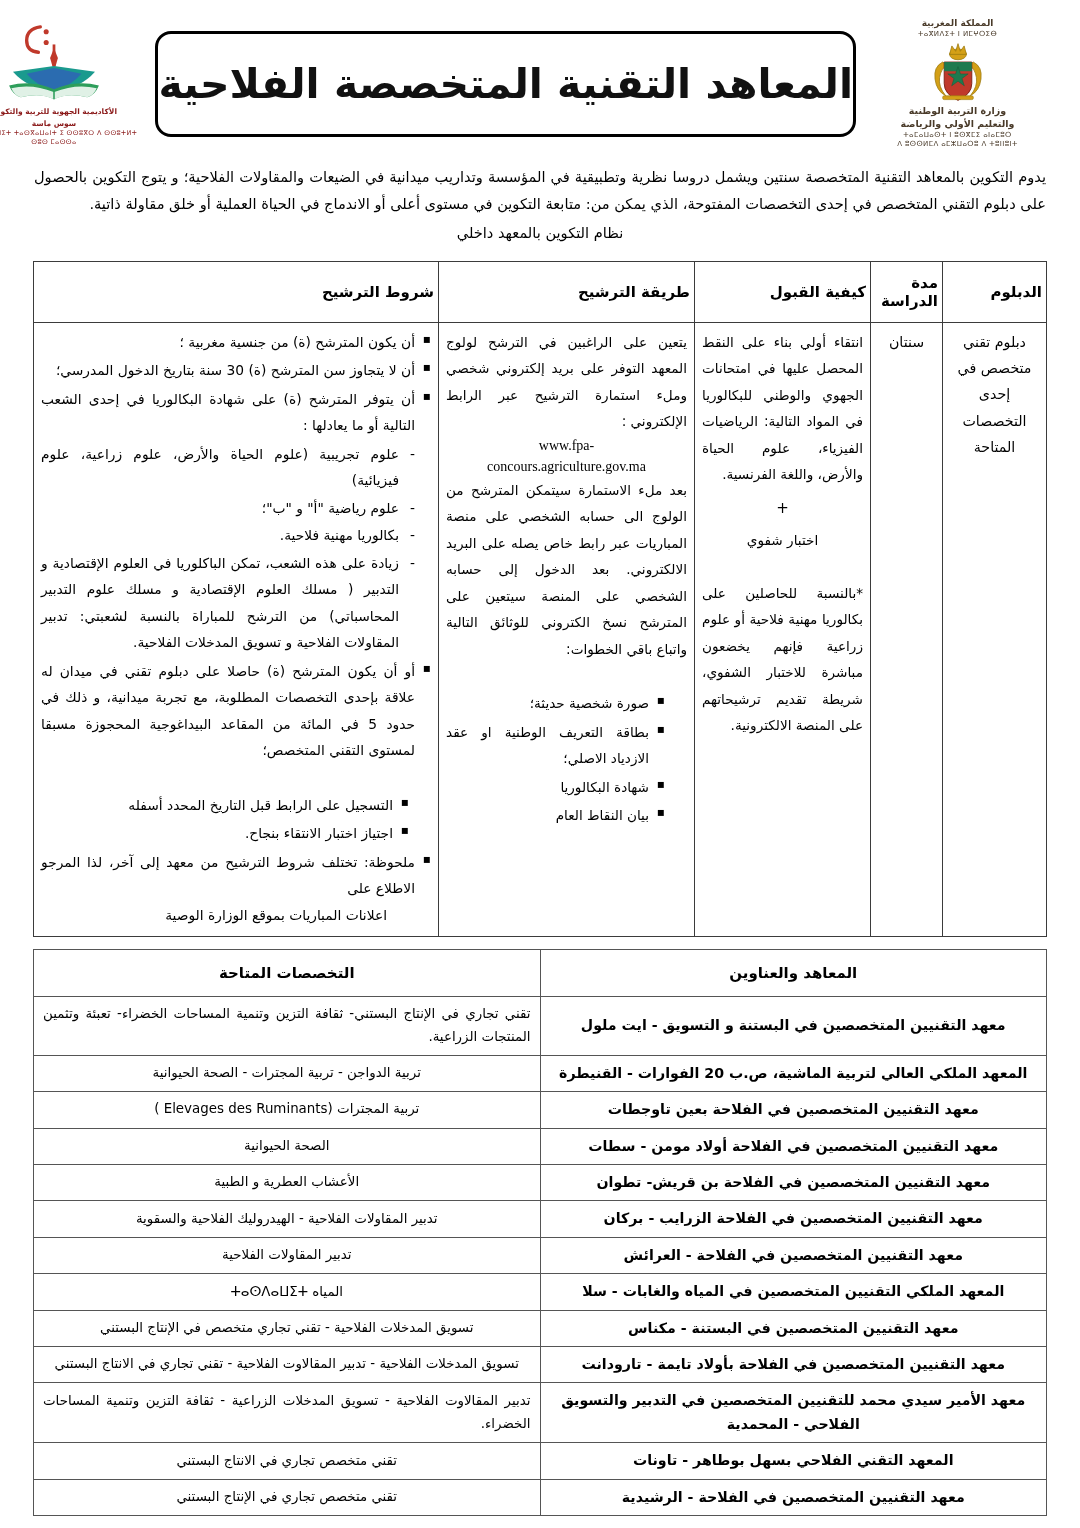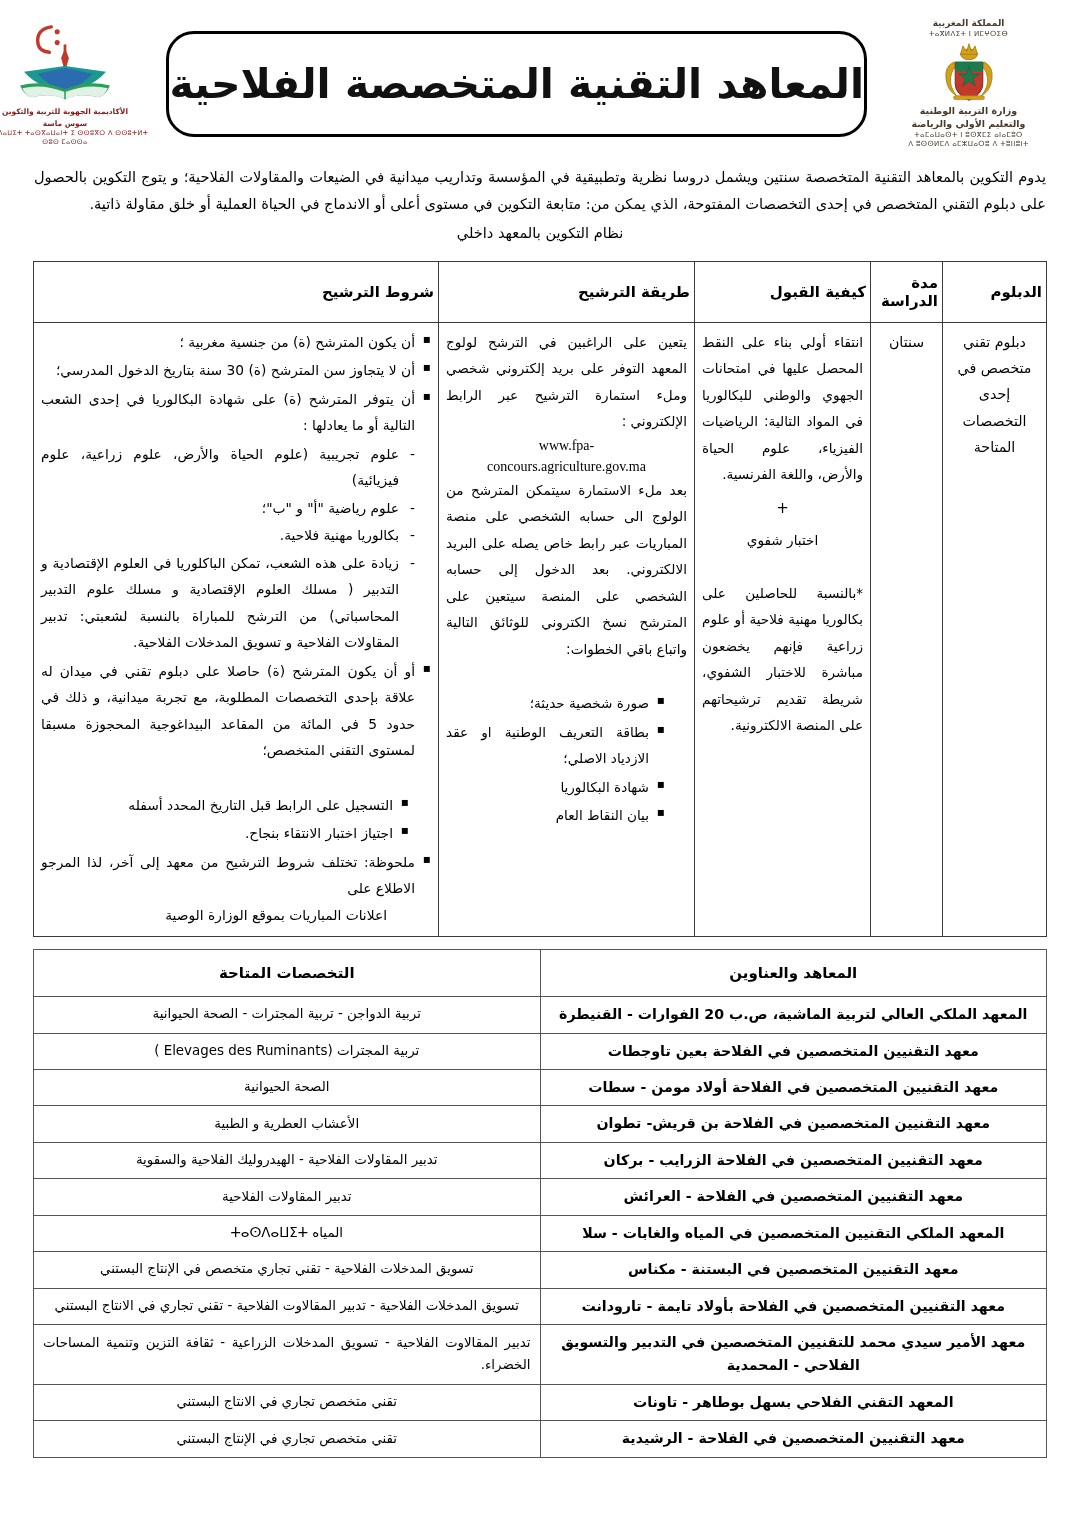--- a/index.html
+++ b/index.html
@@ -16,37 +16,37 @@
     overflow: hidden;
     position: relative;
   }
 
   
   .header {
     display: flex;
     flex-direction: row;
     align-items: center;
     justify-content: space-between;
-    padding: 14px 24px 6px 24px;
+    padding: 14px 35px 6px 24px;
     height: 160px;
     box-sizing: border-box;
   }
   .logo-block {
     width: 175px;
     flex: 0 0 175px;
     text-align: center;
     font-size: 7px;
     line-height: 1.25;
   }
   .logo-block.right { order: 0; }
   .title-box {
     flex: 1 1 auto;
     margin: 0 14px;
     border: 3px solid #000;
-    border-radius: 28px;
+    border-radius: 16px;
     height: 100px;
     display: flex;
     align-items: center;
     justify-content: center;
     background: #fff;
   }
   .title-box .title-text {
     font-family: "DejaVu Sans", "Liberation Sans", sans-serif;
     font-size: 41px;
     font-weight: bold;
@@ -362,20 +362,24 @@
 
 <table class="t2">
   <thead>
     <tr>
       <th class="inst">المعاهد والعناوين</th>
       <th>التخصصات المتاحة</th>
     </tr>
   </thead>
   <tbody>
     <tr>
+        <td class="inst">معهد التقنيين المتخصصين في البستنة و التسويق - ايت ملول</td>
+        <td class="spec just">تقني تجاري في الإنتاج البستني- ثقافة التزين وتنمية المساحات الخضراء- تعبئة وتثمين المنتجات الزراعية.</td>
+      </tr>
+    <tr>
         <td class="inst">المعهد الملكي العالي لتربية الماشية، ص.ب 20 الفوارات - القنيطرة</td>
         <td class="spec">تربية الدواجن - تربية المجترات - الصحة الحيوانية</td>
       </tr>
     <tr>
         <td class="inst">معهد التقنيين المتخصصين  في الفلاحة بعين تاوجطات</td>
         <td class="spec">تربية المجترات (Elevages des Ruminants )</td>
       </tr>
     <tr>
         <td class="inst">معهد التقنيين المتخصصين في الفلاحة أولاد مومن - سطات</td>
         <td class="spec">الصحة الحيوانية</td>

